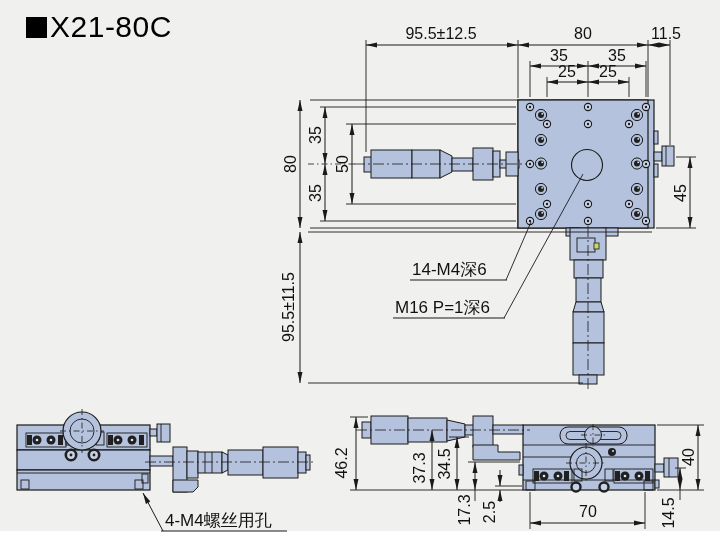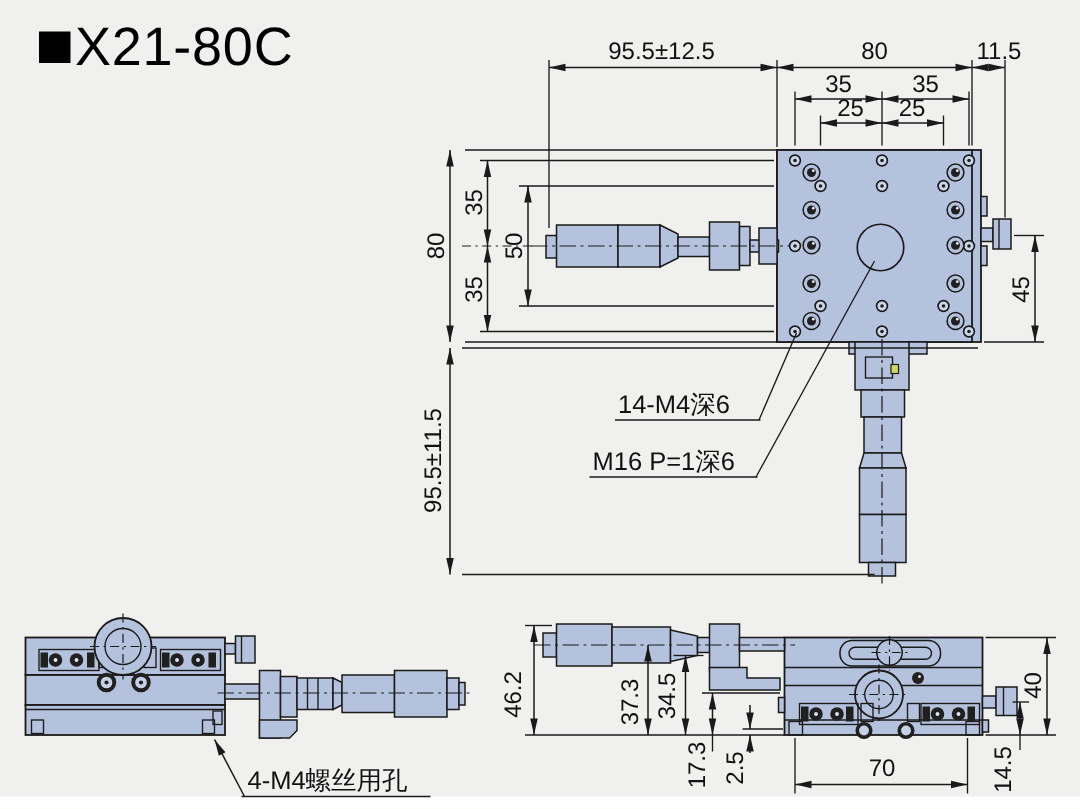--- a/index.html
+++ b/index.html
@@ -16,21 +16,21 @@
   .dark{fill:#202020;stroke:none;}
   .dim{stroke:#1a1a1a;stroke-width:1;fill:none;marker-start:url(#aS);marker-end:url(#aE);}
   .dimE{stroke:#1a1a1a;stroke-width:1;fill:none;marker-end:url(#aE);}
   .ext{stroke:#1a1a1a;stroke-width:0.9;fill:none;}
   .cl{stroke:#1a1a1a;stroke-width:0.8;fill:none;stroke-dasharray:11 3 2 3;}
   .cl2{stroke:#1a1a1a;stroke-width:0.8;fill:none;stroke-dasharray:6 3 1.5 3;}
   .txt{font-size:16px;fill:#111;text-anchor:middle;}
   .lbl{font-size:17px;fill:#111;}
   #title-block{position:absolute;left:26px;top:10px;display:flex;align-items:center;color:#000;}
   #title-block .sq{width:21px;height:21px;background:#000;display:inline-block;margin-right:3px;}
-  #title-block .model{font-size:36px;letter-spacing:0.5px;}
+  #title-block .model{font-size:30px;letter-spacing:0.5px;}
 </style>
 </head>
 <body>
 
 <div id="stage-sheet">
   <div id="gray-panel"></div>
 
   <div id="title-block">
     <span class="sq"></span>
     <span class="model">X21-80C</span>

